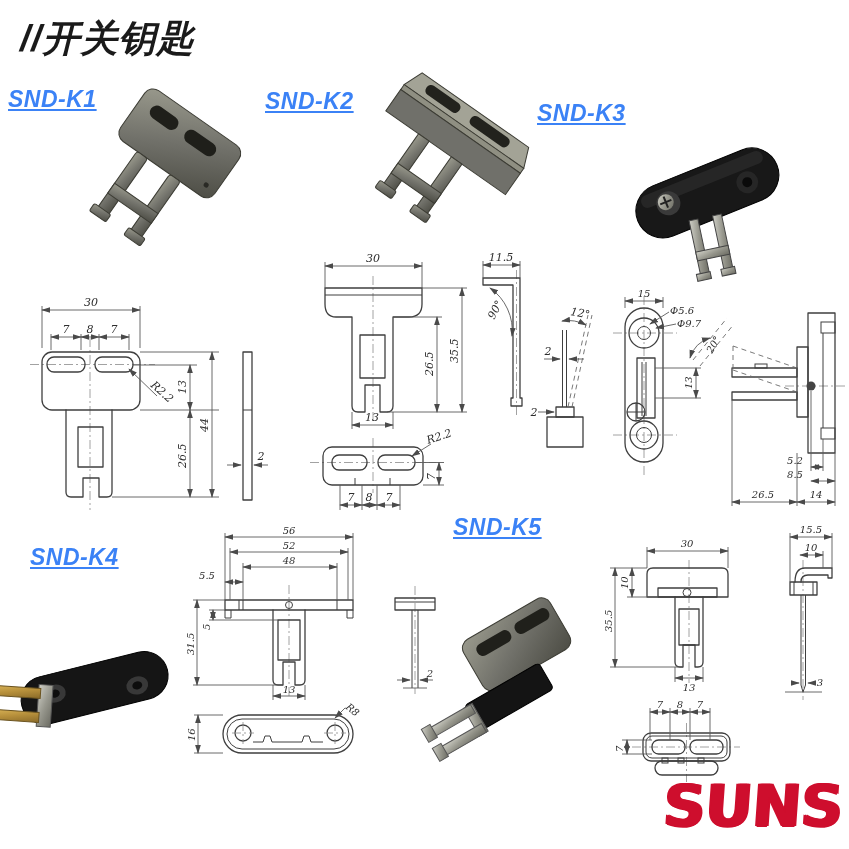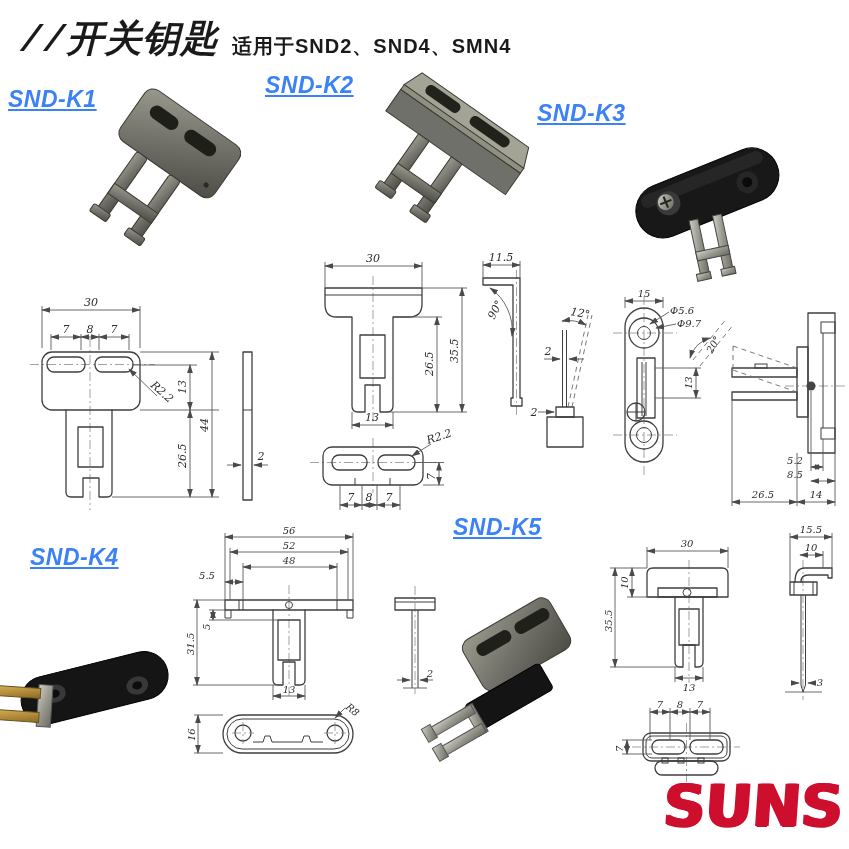--- a/index.html
+++ b/index.html
@@ -1,19 +1,19 @@
 <!DOCTYPE html>
 <html><head>
 <meta charset="utf-8">
 <style>
   html,body{margin:0;padding:0;background:#ffffff;}
   #page{position:relative;width:849px;height:849px;background:#fff;overflow:hidden;
         font-family:"Liberation Sans",sans-serif;}
   .abs{position:absolute;}
-  .title-main{font-size:37px;font-weight:bold;font-style:italic;color:#1a1a1a;letter-spacing:1px;font-family:Liberation Mono, monospace;}
+  .title-main{font-size:37px;font-weight:bold;font-style:italic;color:#1a1a1a;letter-spacing:1px;}
   .title-sub{font-size:20px;font-weight:600;font-style:normal;color:#1a1a1a;letter-spacing:1px;}
   .plabel{font-size:23px;font-weight:bold;font-style:italic;color:#3b82f6;letter-spacing:0.5px;text-decoration:underline;}
   .logo{font-size:58px;font-weight:bold;letter-spacing:0px;transform:skewX(-4deg);
         text-shadow:1.6px 0 0 currentColor,-1.6px 0 0 currentColor,0 1px 0 currentColor;
         font-family:"DejaVu Sans",sans-serif;}
   svg{overflow:visible;}
   .ol{stroke:#3f3f3f;stroke-width:1.3;fill:none;stroke-linejoin:round;stroke-linecap:round;}
   .ol2{stroke:#3f3f3f;stroke-width:1;fill:none;}
   .dl{stroke:#5a5a5a;stroke-width:0.9;fill:none;}
   .cl{stroke:#8a8a8a;stroke-width:0.8;fill:none;stroke-dasharray:9 3 2 3;}
@@ -43,24 +43,23 @@
       </linearGradient>
       <linearGradient id="gold" x1="0" y1="0" x2="1" y2="1">
         <stop offset="0" stop-color="#e0bb5e"></stop>
           <stop offset="0.5" stop-color="#b8913c"></stop>
           <stop offset="1" stop-color="#8a6a28"></stop>
       </linearGradient>
     </defs>
   </svg>
 
   <div class="abs title-main" style="left:20px;top:14px;">//开关钥匙</div>
-  <div class="abs title-sub" style="left:232px;top:33px;">适用于SND2、SND4、SMN4</div>
 
   <div class="abs plabel" style="left:8px;top:86px;">SND-K1</div>
-  <div class="abs plabel" style="left:265px;top:72px;">SND-K2</div>
+  <div class="abs plabel" style="left:265px;top:88px;">SND-K2</div>
   <div class="abs plabel" style="left:537px;top:100px;">SND-K3</div>
   <div class="abs plabel" style="left:30px;top:544px;">SND-K4</div>
   <div class="abs plabel" style="left:453px;top:514px;">SND-K5</div>
 
   <svg class="abs" style="left:62px;top:100px;" width="195" height="160">
     <g transform="rotate(35 95 75)">
       <rect x="38" y="5" width="115" height="62" rx="10" fill="url(#met1)" stroke="#3c3c34"></rect>
       <rect x="52" y="17" width="32" height="14" rx="7" fill="#1f1f1a"></rect>
       <rect x="94" y="17" width="36" height="14" rx="7" fill="#1f1f1a"></rect>
       <circle cx="141" cy="55" r="2.5" fill="#2a2a25"></circle>

